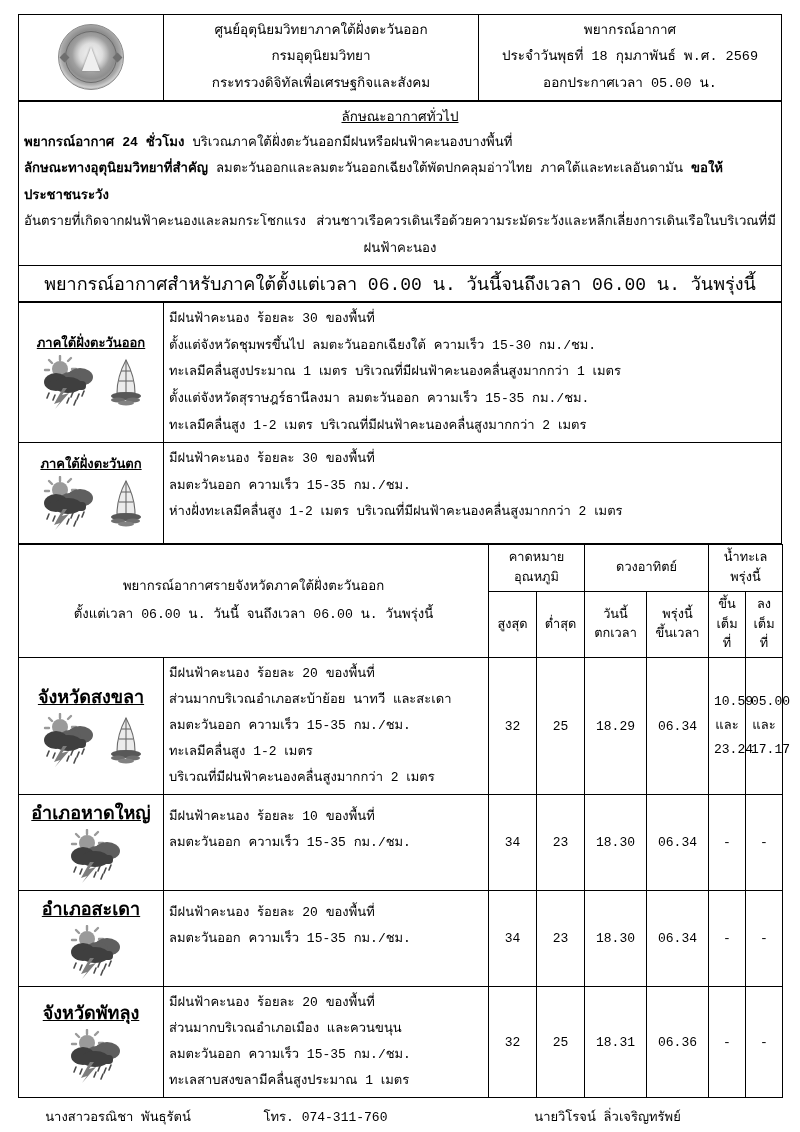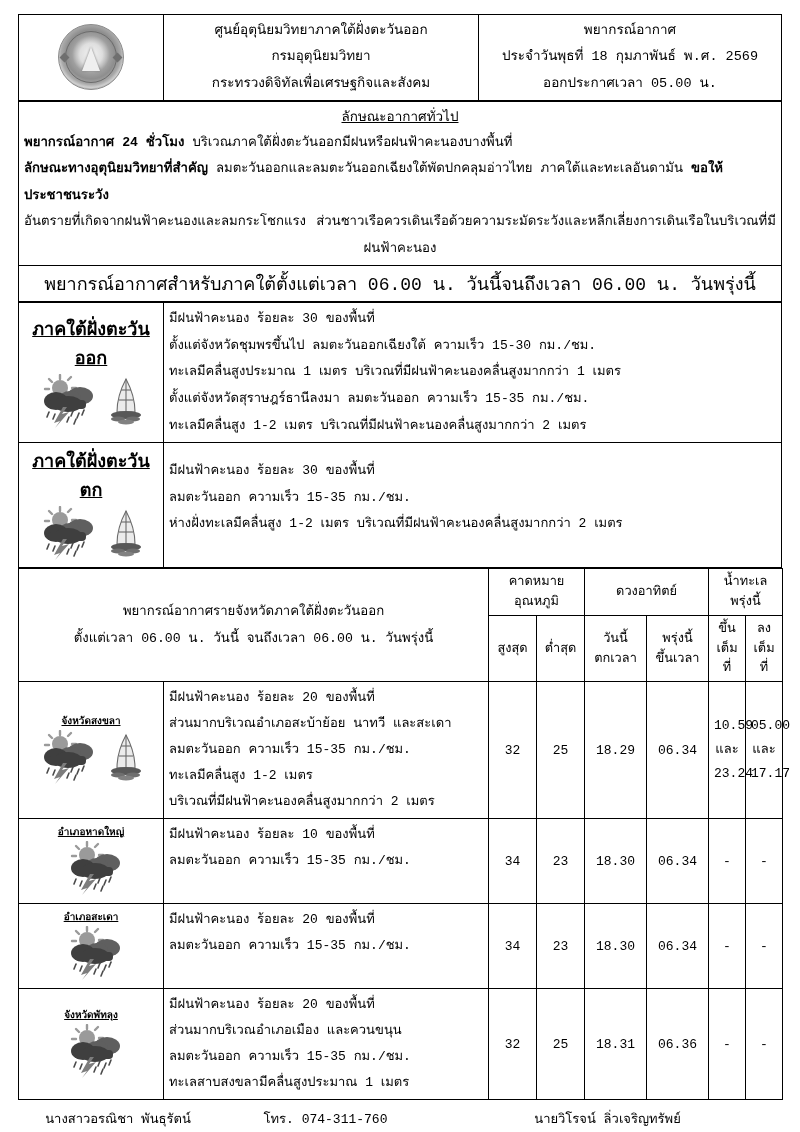--- a/index.html
+++ b/index.html
@@ -79,35 +79,35 @@
     line-height: 2.0; font-size: 13.2px;
   }
   .gen-p.c  { text-align: left; }
   .gen-p.j  { text-align: justify; text-align-last: center; }
   .lead { font-weight: bold; }
 
   .band { text-align: center; font-size: 18px; padding: 5px 4px; }
 
   
   .reg-label-cell { width: 145px; text-align: center; vertical-align: top; padding-top: 6px; }
-  .reg-label { text-decoration: underline; font-weight: bold; font-size: 18px; }
+  .reg-label { text-decoration: underline; font-weight: bold; font-size: 13px; }
   .reg-body { vertical-align: top; padding: 5px 8px 6px 10px; }
   .reg-body div { line-height: 2.05; font-size: 13px; }
 
   
   .icon-wrap { display: inline-block; position: relative; height: 54px; width: 118px; margin-top: 2px; }
   .icon-wrap.solo { width: 64px; }
   .wicon { position: absolute; left: 4px; top: 0; width: 66px; height: 54px; }
   .boat  { position: absolute; left: 74px; top: 2px; width: 40px; height: 50px; }
 
   
   .pf-title-cell { text-align: center; padding: 10px 8px; font-size: 13.2px; line-height: 2.1; }
   .hdr { text-align: center; font-size: 12.8px; line-height: 1.55; padding: 4px 2px; }
   .prov-label-cell { width: 145px; text-align: center; vertical-align: top; padding-top: 6px; }
-  .prov-label { text-decoration: underline; font-weight: bold; font-size: 10px; }
+  .prov-label { text-decoration: underline; font-weight: bold; font-size: 18px; }
   .prov-body { vertical-align: top; padding: 5px 8px 6px 10px; }
   .prov-body div { line-height: 2.0; font-size: 13px; }
   .num { text-align: center; font-size: 13px; }
   .num .stack { line-height: 1.85; }
 
   
   .footer { width: 764px; margin-top: 7px; position: relative; }
   .foot-grid { display: flex; }
   .foot-col { font-size: 13px; line-height: 2.0; }
   .fc1 { width: 200px; text-align: center; }

